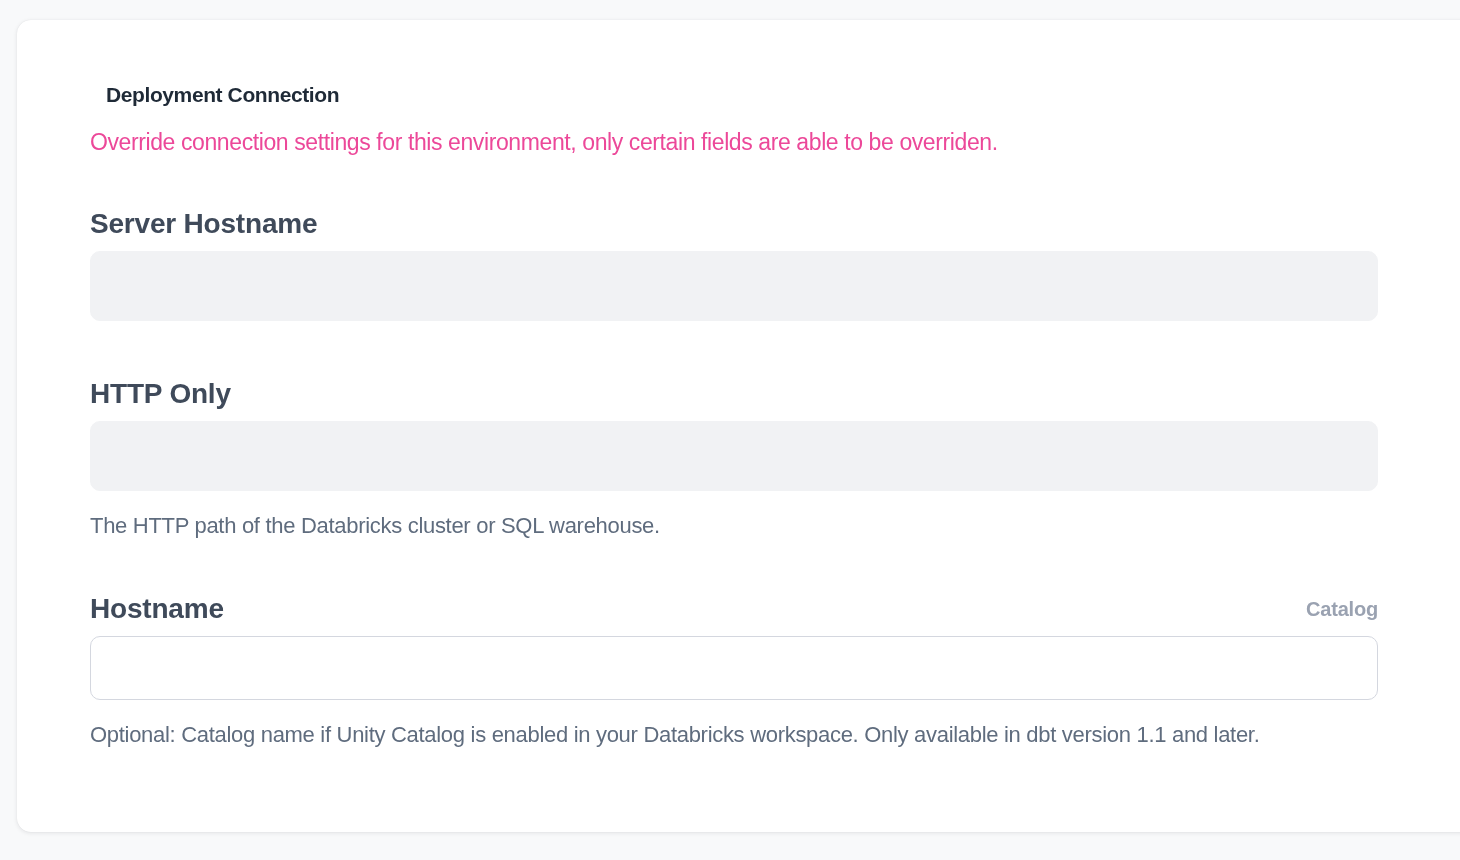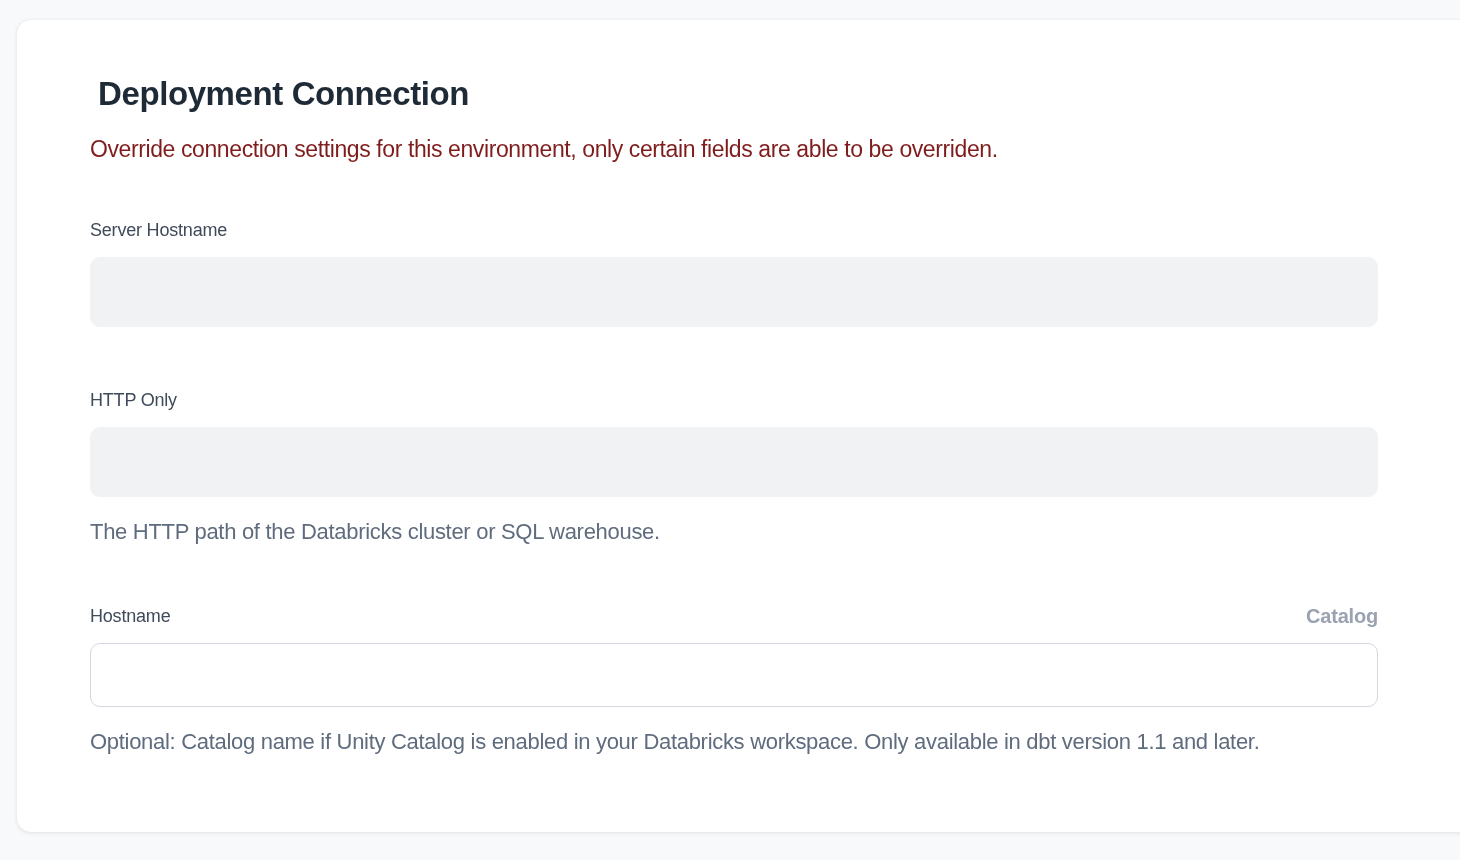--- a/index.html
+++ b/index.html
@@ -20,48 +20,48 @@
     background: #ffffff;
     border-radius: 14px;
     box-shadow: 0 1px 4px rgba(25, 32, 44, 0.10), 0 0 1px rgba(25, 32, 44, 0.10);
     box-sizing: border-box;
     padding: 46px 0 0 73px;
   }
   .content {
     width: 1288px;
   }
   .page-title {
-    margin: 8px;
-    font-size: 33px;
+    margin: 16px;
+    font-size: 21px;
     font-weight: 700;
     line-height: 1.2;
     letter-spacing: -0.4px;
     color: #1f2a37;
   }
   .page-subtitle {
     margin: 21px 0 0 0;
     font-size: 23px;
     line-height: 1.3;
     letter-spacing: -0.4px;
-    color: #7f1d1d;
+    color: #ec4899;
     white-space: nowrap;
   }
   .form-group { margin-top: 0; }
   .form-group.g1 { margin-top: 53px; }
   .form-group.g2 { margin-top: 60px; }
   .form-group.g3 { margin-top: 58px; }
   .label-row {
     display: flex;
     justify-content: space-between;
     align-items: flex-end;
     line-height: 26px;
   }
   .field-label {
-    font-size: 18px;
-    font-weight: 400;
+    font-size: 28px;
+    font-weight: 700;
     letter-spacing: -0.2px;
     color: #3f4a5a;
   }
   .optional-badge {
     font-size: 20px;
     font-weight: 600;
     letter-spacing: -0.2px;
     color: #9aa2b1;
   }
   .text-input {

